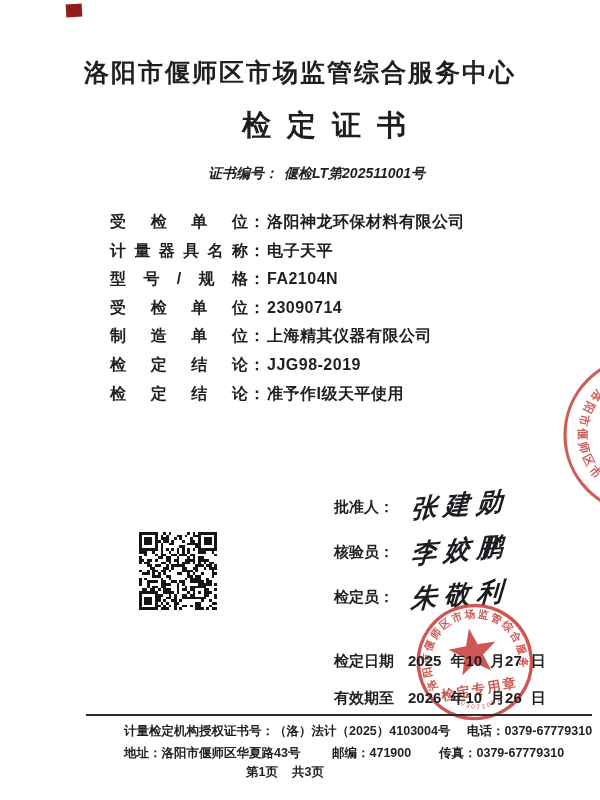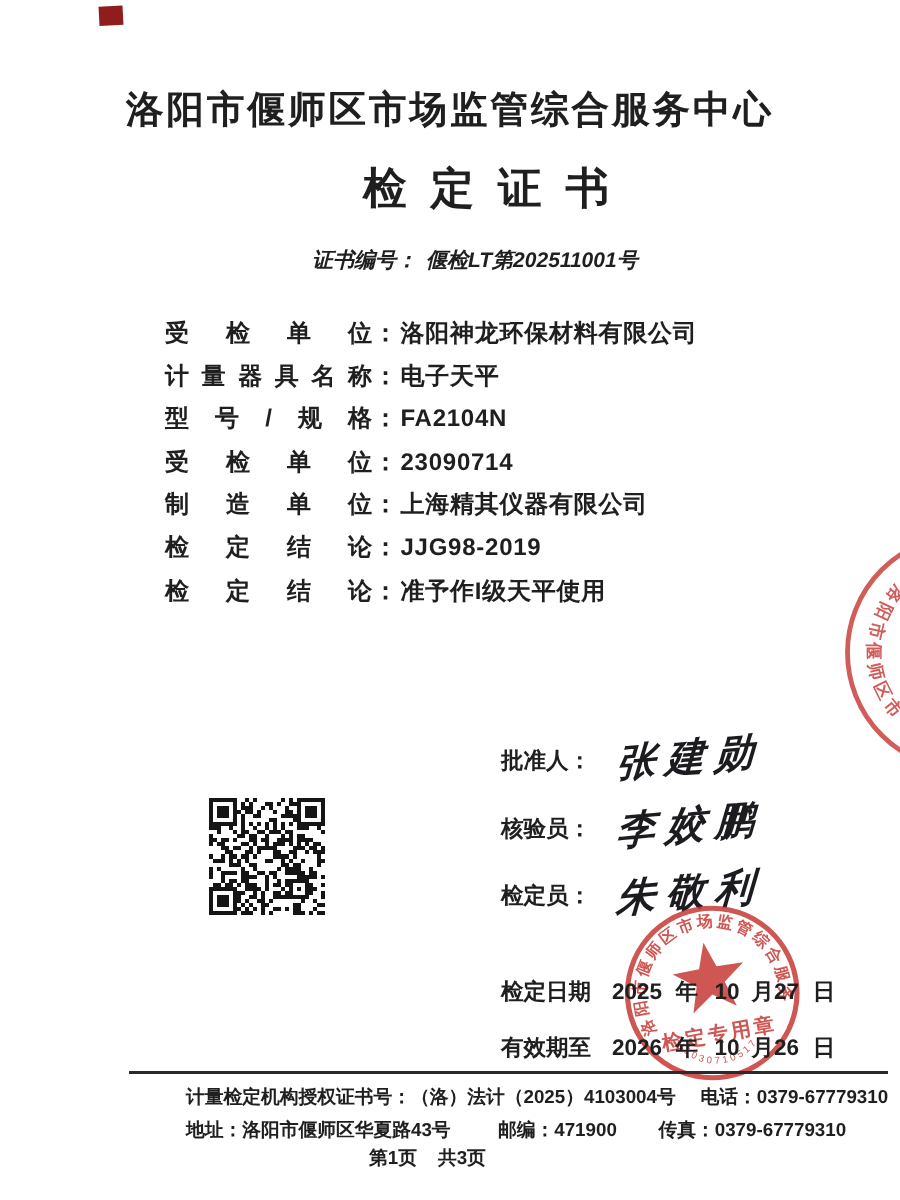--- a/index.html
+++ b/index.html
@@ -27,21 +27,21 @@
   .sig-name{
     display:inline-block;margin-left:16px;font-size:26px;font-weight:600;font-style:italic;
     letter-spacing:7px;color:#1b1b20;transform:rotate(-5deg) skewX(-8deg);transform-origin:left bottom;
     vertical-align:-6px;
   }
   
   .daterow{left:334px;display:flex;align-items:baseline;font-size:15px;font-weight:bold;white-space:nowrap;}
   .daterow .dlabel{width:64px;}
   .daterow .yr{margin-left:10px;}
   .daterow .u1{margin-left:9px;}
-  .daterow .mo{margin-left:11px;}
+  .daterow .mo{}
   .daterow .u2{margin-left:8px;}
   .daterow .dy{margin-left:0;}
   .daterow .u3{margin-left:9px;}
   
   .divider{top:714px;left:86px;width:506px;height:2px;background:#2b2b2b;}
   .foot{font-size:12.5px;font-weight:bold;white-space:nowrap;margin-left:32px;}
   .f-auth{top:723px;left:92px;}
   .f-phone{top:723px;left:407px;padding-left:28px;}
   .f-addr{top:745px;left:92px;}
   .f-zip{top:745px;left:300px;}

